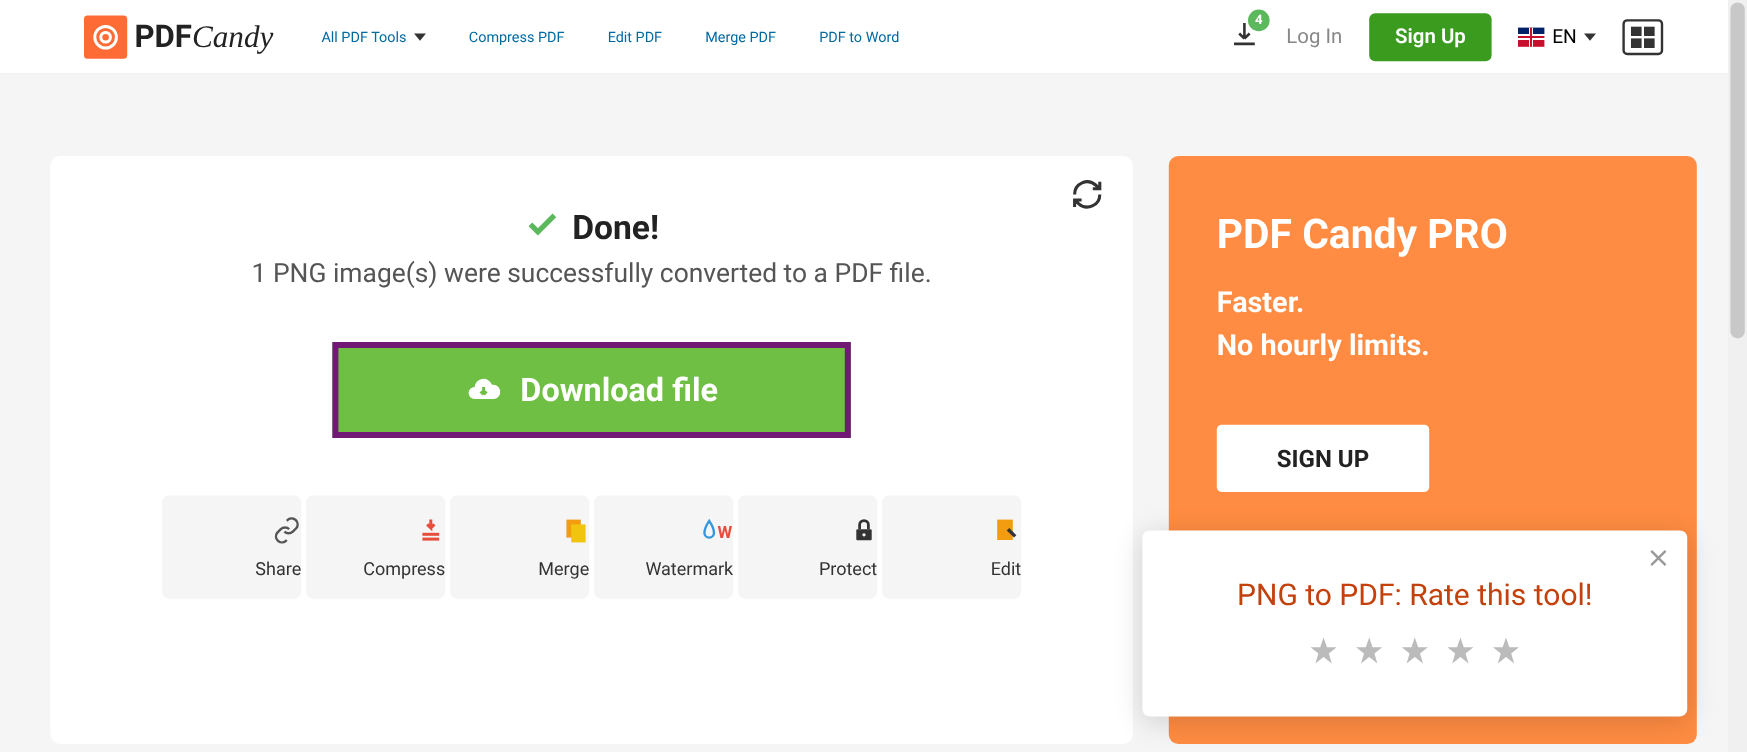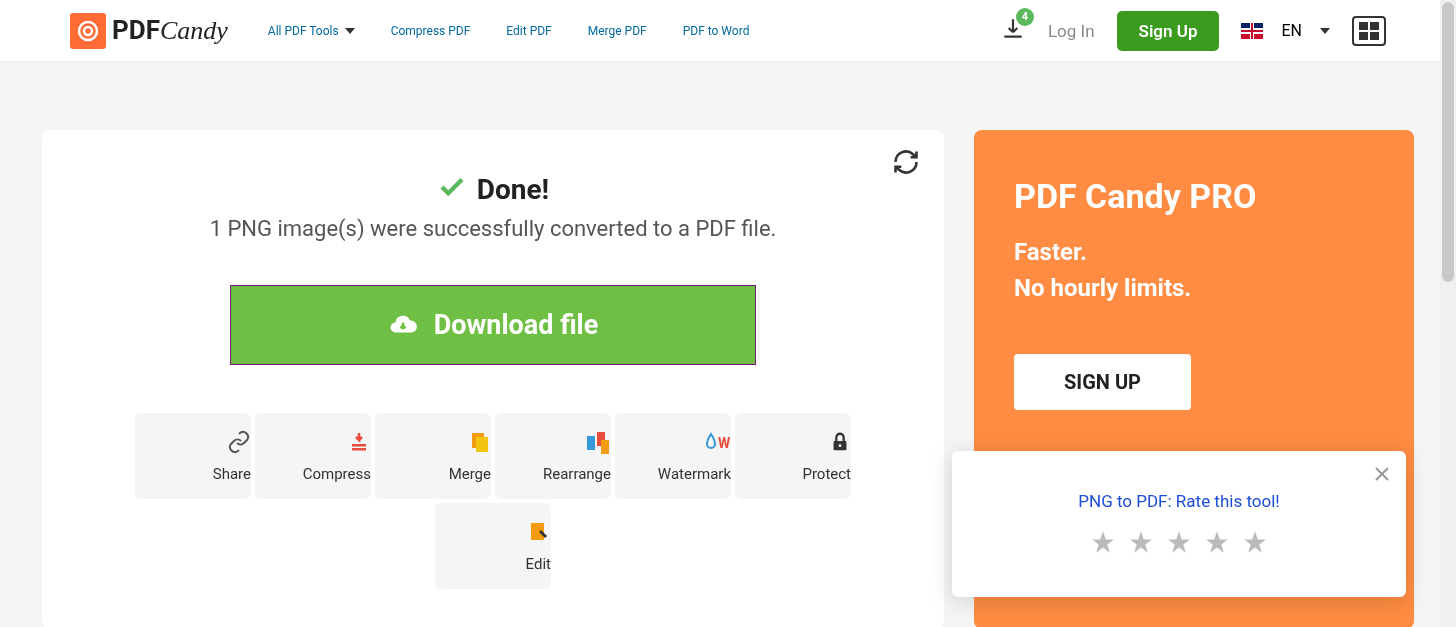--- a/index.html
+++ b/index.html
@@ -39,21 +39,21 @@
   width: 18px; height: 18px; border-radius: 50%;
   font-size: 11px; display: flex; align-items: center; justify-content: center;
   font-weight: 700;
 }
 .login-link { color: #888; font-size: 17px; cursor: pointer; }
 .signup-btn {
   background: #3a9b1f; color: #fff;
   padding: 10px 22px; border-radius: 5px;
   font-size: 17px; font-weight: 600; cursor: pointer;
 }
-.lang { display: flex; align-items: center; gap: 18px; cursor: pointer; }
+.lang { display: flex; align-items: center; gap: 6px; cursor: pointer; }
 .flag {
   width: 22px; height: 16px;
   background: linear-gradient(to bottom, #012169 33%, #fff 33%, #fff 66%, #C8102E 66%);
   position: relative;
 }
 .flag::before, .flag::after {
   content: ''; position: absolute; inset: 0;
 }
 .flag::before {
   background:
@@ -79,23 +79,23 @@
 .reload {
   position: absolute; top: 18px; right: 24px;
   cursor: pointer; color: #333;
 }
 .done-row { display: flex; align-items: center; justify-content: center; gap: 10px; margin-top: 2px; }
 .done-row .check { color: #5cb85c; }
 .done-text { font-size: 28px; font-weight: 700; color: #222; }
 .sub-text { text-align: center; font-size: 22px; color: #555; margin-top: 10px; }
 .download-btn {
   margin: 44px auto 0;
-  width: 526px; height: 80px;
+  width: 432px; height: 80px;
   background: #6fbf44;
-  border: 1px solid #701a75;
+  border: 5px solid #701a75;
   display: flex; align-items: center; justify-content: center;
   gap: 16px; cursor: pointer;
 }
 .download-btn-text { color: #fff; font-size: 27px; font-weight: 700; }
 .actions {
   margin-top: 48px;
   display: flex; flex-wrap: wrap; justify-content: center; gap: 4px;
 }
 .action {
   width: 116px; height: 86px;
@@ -122,21 +122,21 @@
 }
 .rate-popup {
   position: absolute;
   right: 50px; bottom: 30px;
   width: 454px; background: #fff;
   border-radius: 6px;
   box-shadow: 0 4px 24px rgba(0,0,0,0.15);
   padding: 28px 30px 38px;
 }
 .rate-close { position: absolute; top: 12px; right: 16px; color: #999; cursor: pointer; font-size: 20px; }
-.rate-text { text-align: center; font-size: 17px; color: #1d4ed8; margin-top: 12px; }
+.rate-text { text-align: center; font-size: 25px; color: #c2410c; margin-top: 12px; }
 .stars { display: flex; justify-content: center; gap: 12px; margin-top: 18px; }
 .star { color: #bbb; cursor: pointer; }
 .scrollbar {
   position: absolute; right: 0; top: 0;
   width: 16px; height: 100%;
   background: #f0f0f0;
 }
 .scrollbar-thumb {
   position: absolute; left: 2px; top: 2px;
   width: 12px; height: 280px;
@@ -236,30 +236,20 @@
         <span class="action-label">Compress</span>
       </div>
       <div class="action">
         <span class="action-icon">
             <svg width="24" height="24" viewBox="0 0 24 24">
               <rect x="5" y="3" width="12" height="15" fill="#f39c12"></rect>
               <rect x="9" y="7" width="12" height="15" fill="#f1c40f"></rect>
             </svg>
           </span>
         <span class="action-label">Merge</span>
-      </div>
-      <div class="action">
-        <span class="action-icon">
-            <svg width="26" height="24" viewBox="0 0 26 24">
-              <rect x="2" y="6" width="8" height="14" fill="#3498db"></rect>
-              <rect x="12" y="2" width="8" height="14" fill="#e74c3c"></rect>
-              <rect x="16" y="10" width="8" height="14" fill="#f39c12"></rect>
-            </svg>
-          </span>
-        <span class="action-label">Rearrange</span>
       </div>
       <div class="action">
         <span class="action-icon">
             <svg width="26" height="24" viewBox="0 0 26 24">
               <path d="M6 4C6 4 2 10 2 14a4 4 0 0 0 8 0c0-4-4-10-4-10z" fill="none" stroke="#3498db" stroke-width="2"></path>
               <text x="13" y="18" font-size="14" fill="#e74c3c" font-weight="700">W</text>
             </svg>
           </span>
         <span class="action-label">Watermark</span>
       </div>

